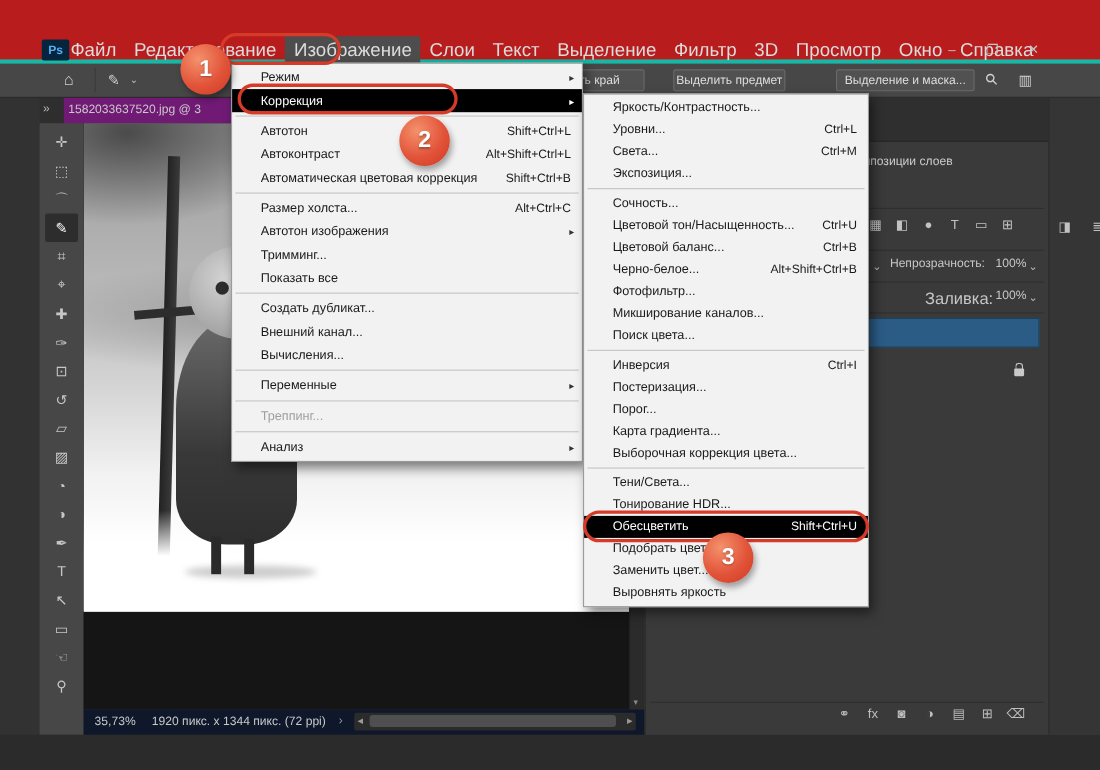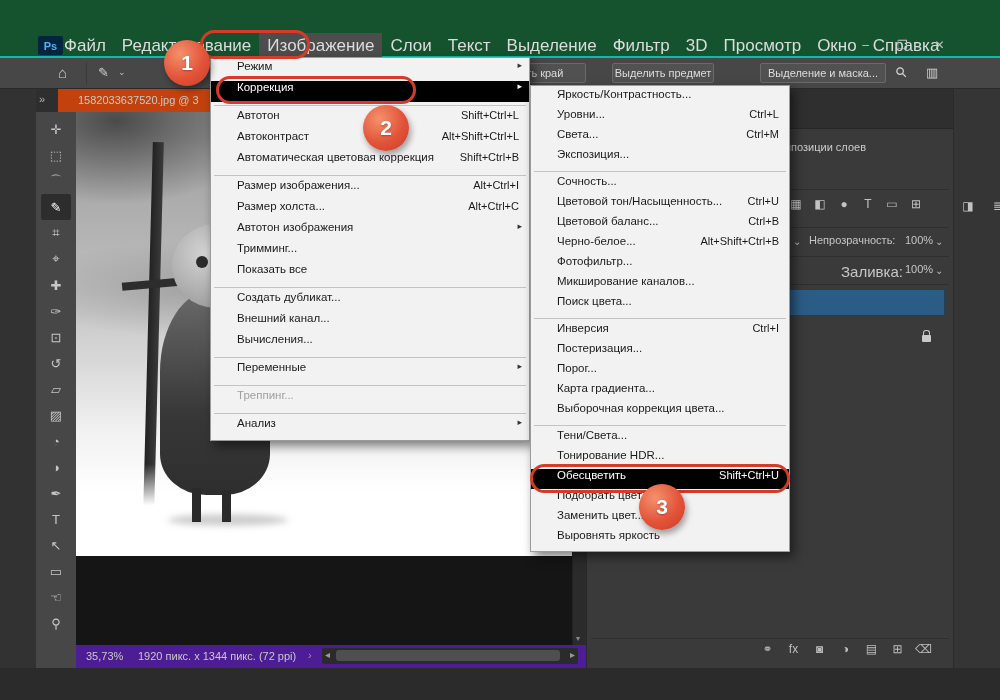--- a/index.html
+++ b/index.html
@@ -2,21 +2,21 @@
 <html><head>
 <meta charset="utf-8">
 <title>Photoshop – Обесцветить</title>
 <style>
   *{box-sizing:border-box;margin:0;padding:0}
   body{margin:0;background:#1a1a1a}
   .app{position:relative;width:1000px;height:700px;background:#323232;
        font-family:"Liberation Sans",sans-serif;overflow:hidden;user-select:none}
 
   
-  .titlebar{position:absolute;left:0;top:0;width:100%;height:58px;background:#14532d;border-bottom:2px solid #14b8a6}
+  .titlebar{position:absolute;left:0;top:0;width:100%;height:58px;background:#b91c1c;border-bottom:4px solid #14b8a6}
   .ps-logo{position:absolute;left:38px;top:36px;width:25px;height:19px;background:#05253f;color:#55b2f2;
            font-size:11px;font-weight:bold;display:flex;align-items:center;justify-content:center;border-radius:2px}
   .menubar{position:absolute;left:56px;top:33px;height:25px;display:flex}
   .tmenu{padding:5px 8px;font-size:17px;color:#dcdcdc;line-height:15px;white-space:nowrap}
   .tmenu.highlighted{background:#4d4d4d}
   .winctrl{position:absolute;right:42px;top:32px;display:flex}
   .wc{width:37px;height:26px;color:#c4c4c4;font-size:12px;display:flex;align-items:center;justify-content:center}
 
   
   .optionsbar{position:absolute;left:0;top:58px;width:100%;height:31px;background:#474747;border-bottom:1px solid #292929}
@@ -28,22 +28,22 @@
           color:#ddd;font-size:11px;display:flex;align-items:center;justify-content:center;padding:0 8px;white-space:nowrap}
   .ob-refine{left:468px;width:118px}
   .ob-subject{left:612px;width:102px}
   .ob-mask{left:760px;width:126px}
   .ob-search{position:absolute;left:896px;top:6px;color:#cfcfcf;font-size:14px;transform:rotate(-45deg)}
   .ob-workspace{position:absolute;left:926px;top:7px;color:#cfcfcf;font-size:13px}
 
   
   .tabbar{position:absolute;left:36px;top:89px;width:550px;height:23px;background:#2e2e2e}
   .collapse{position:absolute;left:3px;top:4px;color:#b5b5b5;font-size:11px;letter-spacing:-1px}
-  .doc-tab{position:absolute;left:22px;top:0;height:23px;width:188px;background:#c2410c;color:#c9c9c9;
-           font-size:11px;line-height:23px;padding:0 20px;white-space:nowrap;overflow:hidden}
+  .doc-tab{position:absolute;left:22px;top:0;height:23px;width:188px;background:#701a75;color:#c9c9c9;
+           font-size:11px;line-height:23px;padding:0 4px;white-space:nowrap;overflow:hidden}
 
   
   .toolbar{position:absolute;left:36px;top:112px;width:40px;height:556px;background:#474747;
            display:flex;flex-direction:column;align-items:center;padding-top:4px}
   .tool{width:30px;height:26px;color:#c6c6c6;font-size:13px;display:flex;align-items:center;justify-content:center;border-radius:2px;flex:0 0 auto}
   .tool.highlighted{background:#2d2d2d;color:#fff}
 
   
   .canvas{position:absolute;left:76px;top:112px;width:496px;height:533px;background:#151515;overflow:hidden}
   .artwork{position:absolute;left:0;top:0;width:496px;height:444px;background:
@@ -62,21 +62,21 @@
   .creature-body{position:absolute;left:84px;top:178px;width:110px;height:205px;
      background:linear-gradient(180deg,#6a6a6a,#383838 60%,#2e2e2e);border-radius:48% 52% 42% 42%/40% 40% 20% 20%}
   .leg-l{position:absolute;left:116px;top:376px;width:9px;height:34px;background:#2a2a2a}
   .leg-r{position:absolute;left:146px;top:378px;width:9px;height:32px;background:#2a2a2a}
 
   .vscroll{position:absolute;left:572px;top:112px;width:14px;height:533px;background:#2b2b2b;border-left:1px solid #222}
   .vthumb{position:absolute;left:2px;top:4px;width:9px;height:280px;background:#555;border-radius:4px}
   .varrow{position:absolute;left:3px;bottom:2px;color:#888;font-size:8px}
 
   
-  .statusbar{position:absolute;left:76px;top:645px;width:510px;height:23px;background:#4c1d95;color:#c9c9c9;font-size:11px}
+  .statusbar{position:absolute;left:76px;top:645px;width:510px;height:23px;background:#0f172a;color:#c9c9c9;font-size:11px}
   .zoom-field{position:absolute;left:10px;top:5px}
   .dims{position:absolute;left:62px;top:5px}
   .status-arrow{position:absolute;left:232px;top:4px;color:#9a9a9a}
   .hscroll{position:absolute;left:246px;top:3px;width:256px;height:16px;background:#2b2b2b;border-radius:2px}
   .hs-left{position:absolute;left:3px;top:1px;color:#999;font-size:10px}
   .hs-left::before{content:"◂"}
   .hs-right{position:absolute;right:3px;top:1px;color:#999;font-size:10px}
   .hs-right::before{content:"▸"}
   .hthumb{position:absolute;left:14px;top:2px;width:224px;height:11px;background:#4f4f4f;border-radius:3px}
 
@@ -104,21 +104,21 @@
   .lock{position:absolute;left:1px;top:5px;width:9px;height:7px;background:#c9c9c9;border-radius:1px}
   .lock::before{content:"";position:absolute;left:1px;top:-5px;width:5px;height:5px;border:1.5px solid #c9c9c9;border-bottom:none;border-radius:3px 3px 0 0}
   .rp-bottom{position:absolute;left:172px;top:553px;display:flex;gap:9px;color:#bdbdbd;font-size:12px}
   .bicon{width:17px;text-align:center;font-style:normal}
 
   
   .dropdown{position:absolute;background:#f2f2f2;border:1px solid #9b9b9b;box-shadow:4px 5px 10px rgba(0,0,0,.5);
             padding:2px 0;color:#1a1a1a}
   .dd-image{left:210px;top:57px;width:320px;z-index:50}
   .dd-adjust{left:530px;top:85px;width:260px;z-index:51}
-  .mi{height:21px;display:flex;align-items:flex-start;padding:0 10px 0 26px;font-size:11.5px;position:relative;white-space:nowrap}
+  .mi{height:21px;display:flex;align-items:center;padding:0 10px 0 26px;font-size:11.5px;position:relative;white-space:nowrap}
   .dd-adjust .mi{height:20px}
   .mi-label{flex:1 1 auto;overflow:hidden}
   .mi-shortcut{margin-left:10px;font-size:11px;color:#1a1a1a}
   .mi-arrow{position:absolute;right:7px;font-size:9px;color:#333;display:none}
   .mi.has-submenu .mi-arrow{display:block}
   .mi.has-submenu .mi-arrow::before{content:"▸"}
   .mi.highlighted{background:#000000;color:#fff}
   .mi.highlighted .mi-shortcut,.mi.highlighted .mi-arrow{color:#fff}
   .mi.disabled .mi-label{color:#9f9f9f}
   .mi.separator{height:7px;padding:0 3px;align-items:center}
@@ -399,25 +399,20 @@
         <span class="mi-shortcut">Shift+Ctrl+B</span>
 
       </div>
 
       <div class="mi separator">
         
         
         
       </div>
 
-      <div class="mi">
-        <span class="mi-label">Размер изображения...</span>
-        <span class="mi-shortcut">Alt+Ctrl+I</span>
-
-      </div>
 
       <div class="mi">
         <span class="mi-label">Размер холста...</span>
         <span class="mi-shortcut">Alt+Ctrl+C</span>
 
       </div>
 
       <div class="mi has-submenu">
         <span class="mi-label">Автотон изображения</span>
         <span class="mi-shortcut"></span>

